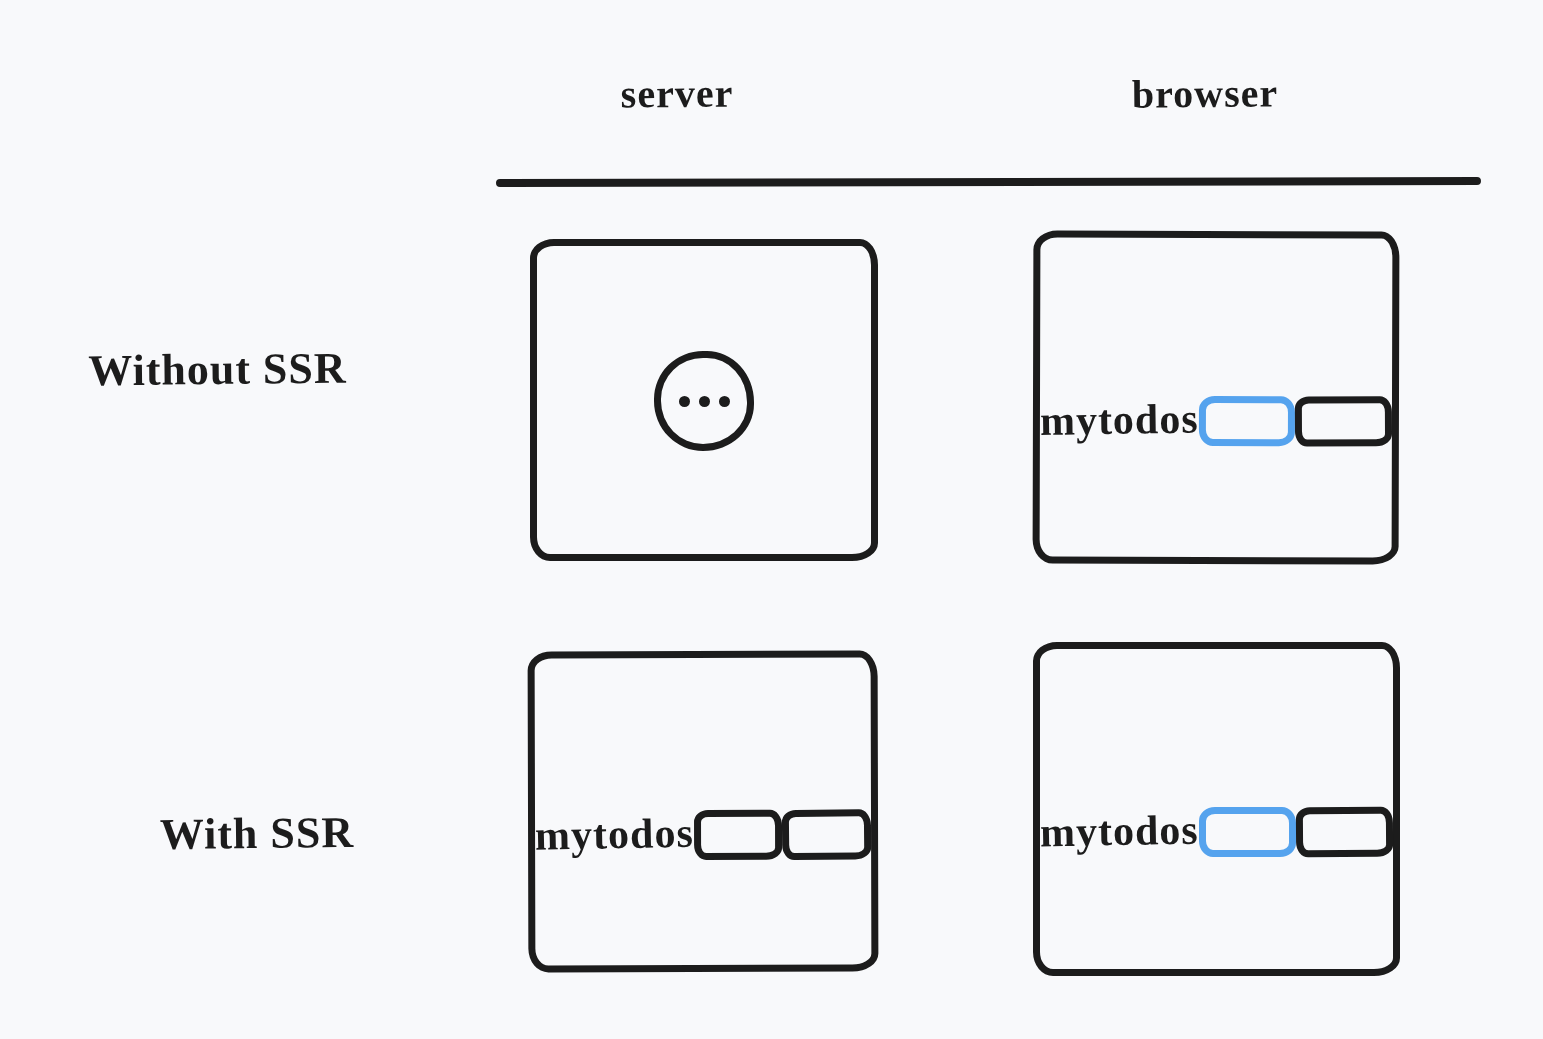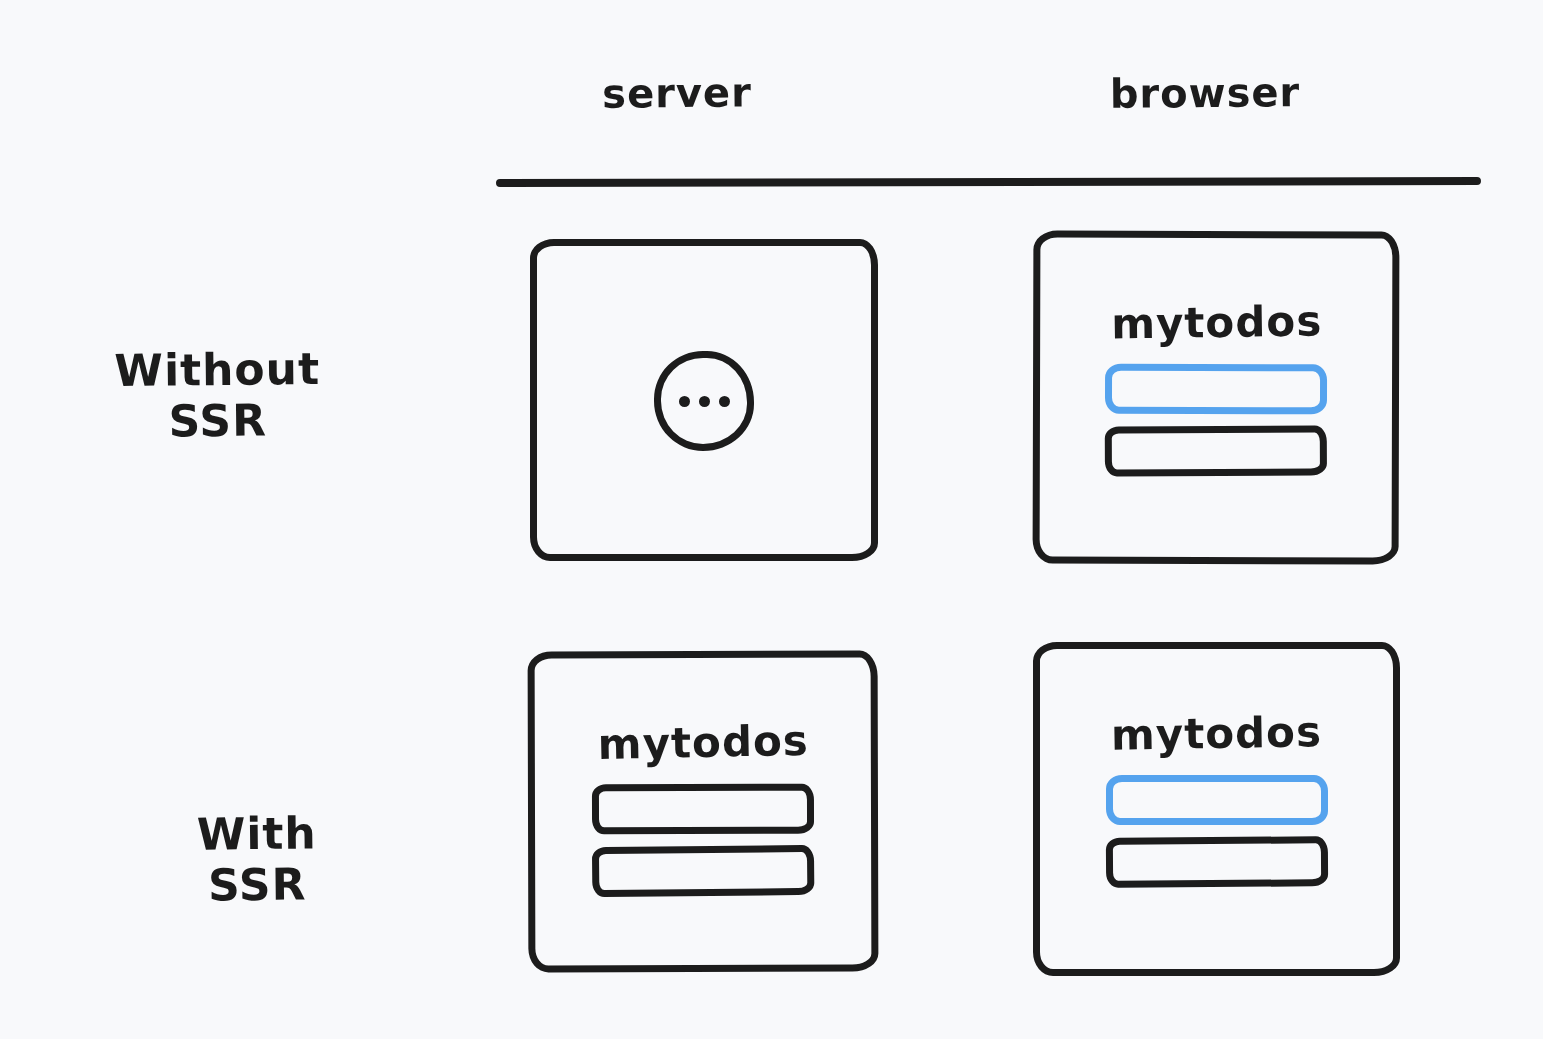--- a/index.html
+++ b/index.html
@@ -13,20 +13,21 @@
     background: var(--bg);
     font-family: "DejaVu Sans", sans-serif;
     color: var(--ink);
   }
   .canvas {
     position: relative;
     width: 1543px;
     height: 1039px;
     background: var(--bg);
     overflow: hidden;
+    font-family: Liberation Serif, serif;
   }
 
   
   .col-header {
     position: absolute;
     top: 70px;
     width: 290px;
     text-align: center;
     font-size: 40px;
     font-weight: 700;
@@ -92,21 +93,21 @@
   .dot {
     width: 11px;
     height: 11px;
     border-radius: 50%;
     background: var(--ink);
   }
 
   
   .app-card {
     display: flex;
-    flex-direction: column;
+    flex-direction: row;
     align-items: center;
     padding-top: 58px;
   }
   .app-title {
     font-size: 42px;
     font-weight: 700;
     letter-spacing: 1px;
     line-height: 54px;
     margin-bottom: 14px;
     transform: rotate(-1deg);

